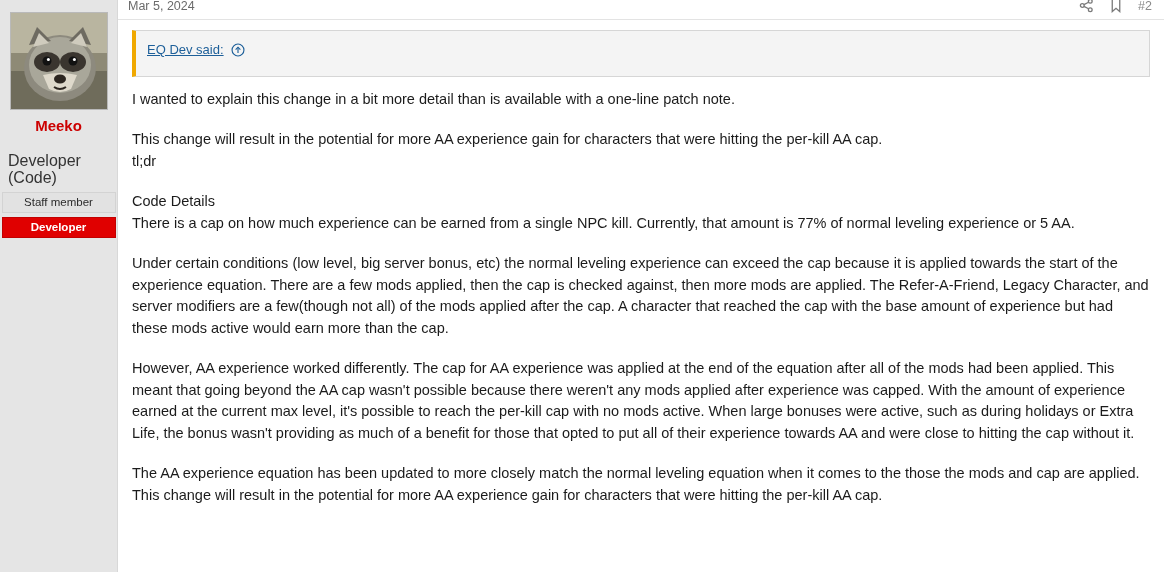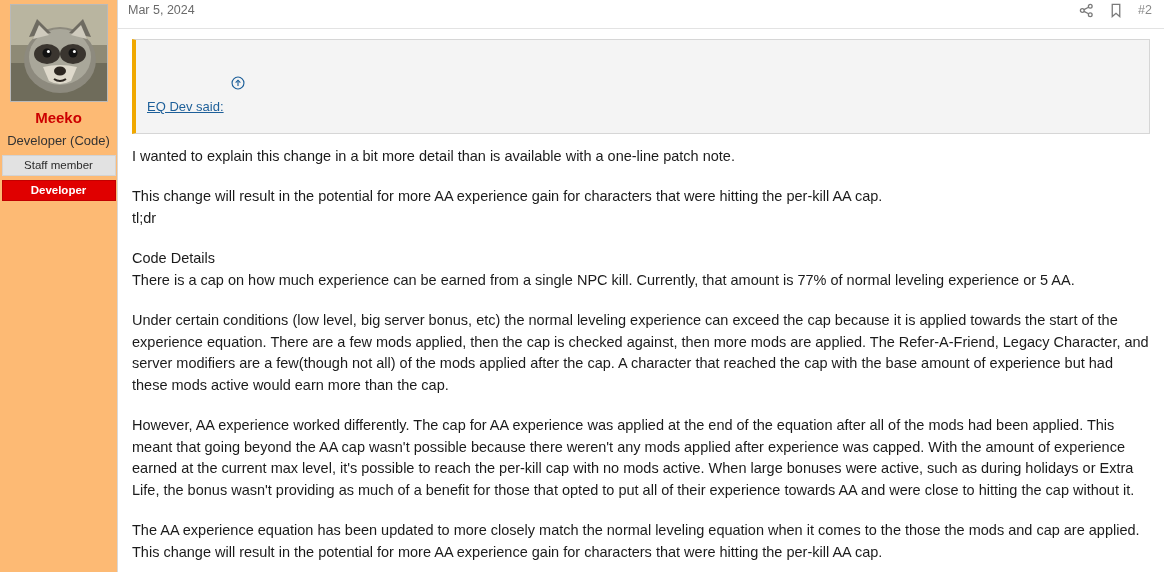--- a/index.html
+++ b/index.html
@@ -16,23 +16,23 @@
     display: flex;
     width: 1164px;
     height: 572px;
     background: #ffffff;
   }
 
   
   .author-col {
     width: 118px;
     min-width: 118px;
-    background: #fdba74;
+    background: #e5e5e5;
     border-right: 1px solid #d8d8d8;
-    padding: 0;
+    padding: 8px;
     display: flex;
     flex-direction: column;
     align-items: center;
   }
   .avatar {
     width: 98px;
     height: 98px;
     margin-top: 4px;
     background: #6d6a5c;
     border: 1px solid #b9b9b9;
@@ -41,24 +41,24 @@
   }
   .avatar svg { display: block; }
   .author-name {
     margin-top: 7px;
     font-size: 15px;
     font-weight: bold;
     color: #cc0000;
     line-height: 18px;
   }
   .author-title {
-    font-size: 13px;
+    font-size: 16px;
     color: #333333;
     line-height: 17px;
-    margin-top: 5px;
+    margin-top: 17px;
   }
   .badge {
     margin-top: 6px;
     width: 114px;
     text-align: center;
     font-size: 11.5px;
     line-height: 17px;
     padding: 1px 0;
   }
   .badge-staff {
@@ -76,21 +76,21 @@
 
   
   .msg-col {
     flex: 1;
     background: #ffffff;
     display: flex;
     flex-direction: column;
     min-width: 0;
   }
   .msg-head {
-    height: 29px;
+    height: 20px;
     display: flex;
     align-items: center;
     padding: 0 12px 8px 10px;
     font-size: 12.5px;
     color: #6b6b6b;
     border-bottom: 1px solid #e3e3e3;
   }
   .msg-date { flex: 0 0 auto; }
   .head-spacer { flex: 1 1 auto; }
   .head-icon {
@@ -125,21 +125,20 @@
   .quote-head {
     font-size: 13px;
     margin-bottom: 6px;
     display: flex;
     align-items: center;
   }
   .quote-author {
     color: #1d5f99;
     text-decoration: underline;
     cursor: pointer;
-    margin-top: 48px;
   }
   .quote-jump {
     margin-left: 7px;
     display: inline-flex;
     align-items: center;
     color: #1d5f99;
   }
   .quote-text {
     font-size: 14px;
     line-height: 20px;

